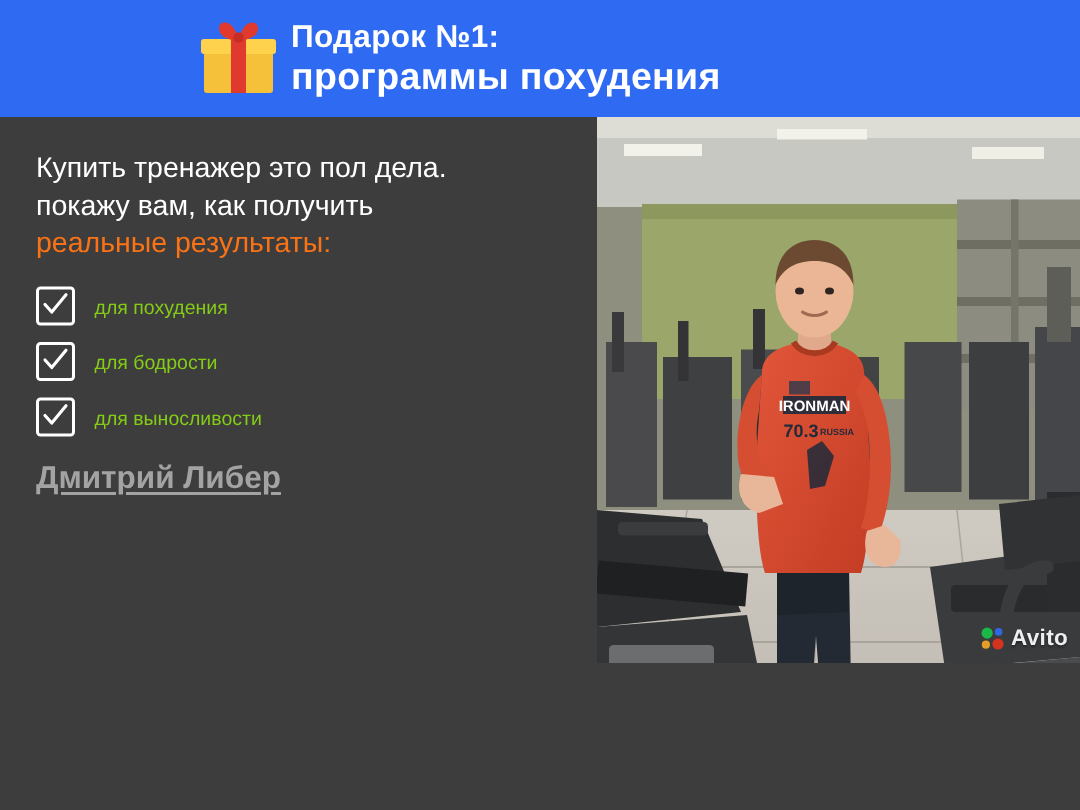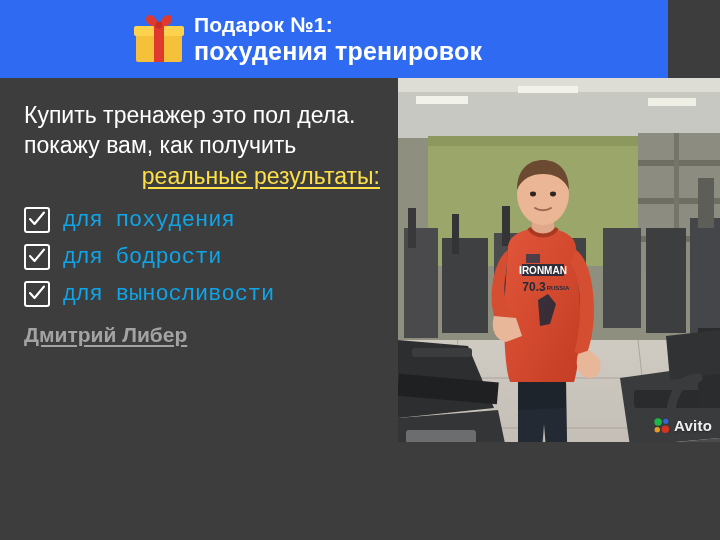--- a/index.html
+++ b/index.html
@@ -19,21 +19,21 @@
     height: 540px;
     background: #3d3d3d;
     overflow: hidden;
   }
 
   
   .header {
     position: absolute;
     left: 0;
     top: 0;
-    width: 668px;
+    width: 720px;
     height: 78px;
     background: #2f6bf2;
     display: flex;
     align-items: center;
     padding-left: 128px;
     box-sizing: border-box;
   }
   .gift-icon {
     position: absolute;
     left: 132px;
@@ -62,29 +62,27 @@
     left: 0;
     top: 78px;
     width: 398px;
     height: 462px;
     background: #3d3d3d;
     box-sizing: border-box;
     padding: 22px 18px 0 24px;
   }
   .intro {
     color: #ffffff;
-    font-size: 23px;
+    font-size: 19px;
     line-height: 1.32;
     font-weight: normal;
   }
   .intro .accent {
-    color: #fde047;
-    text-decoration: underline;
+    color: #f97316;
     text-underline-offset: 3px;
-    text-align: right;
   }
 
   .checklist {
     margin-top: 16px;
   }
   .check-row {
     display: flex;
     align-items: center;
     margin-bottom: 11px;
   }
@@ -96,23 +94,22 @@
     position: relative;
     flex: 0 0 auto;
     margin-right: 13px;
   }
   .checkbox svg {
     position: absolute;
     left: 2px;
     top: 1px;
   }
   .check-label {
-    color: #0ea5e9;
-    font-size: 22px;
-    font-family: Liberation Mono, monospace;
+    color: #84cc16;
+    font-size: 13px;
   }
 
   .signature {
     margin-top: 16px;
   }
   .name {
     color: #a3a3a3;
     font-size: 21px;
     font-weight: bold;
     text-decoration: underline;
@@ -173,21 +170,21 @@
         <rect x="4" y="20" width="46" height="30" rx="2" fill="#f5c03a"></rect>
         <rect x="2" y="14" width="50" height="10" rx="2" fill="#ffd24d"></rect>
         <rect x="22" y="14" width="10" height="36" fill="#e03a2f"></rect>
         <path d="M27 15 C20 15 14 12 14 7 C14 3 18 2 21 4 C24 6 26 10 27 15 Z" fill="#e03a2f"></path>
         <path d="M27 15 C34 15 40 12 40 7 C40 3 36 2 33 4 C30 6 28 10 27 15 Z" fill="#e03a2f"></path>
         <circle cx="27" cy="13" r="3.5" fill="#c62d25"></circle>
       </svg>
     </div>
     <div class="header-text">
       <div class="header-line1">Подарок №1:</div>
-      <div class="header-line2">похудения тренировок</div>
+      <div class="header-line2">программы похудения</div>
     </div>
   </div>
 
   <div class="left-panel">
 
     <div class="intro">
       <div>Купить тренажер это пол дела.</div>
       <div>покажу вам, как получить</div>
       <div class="accent">реальные результаты:</div>
     </div>

